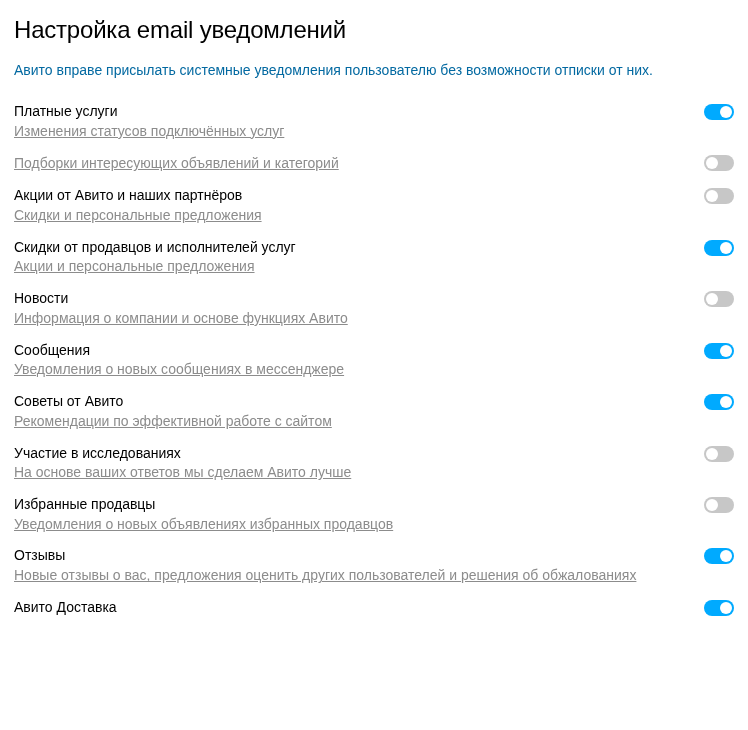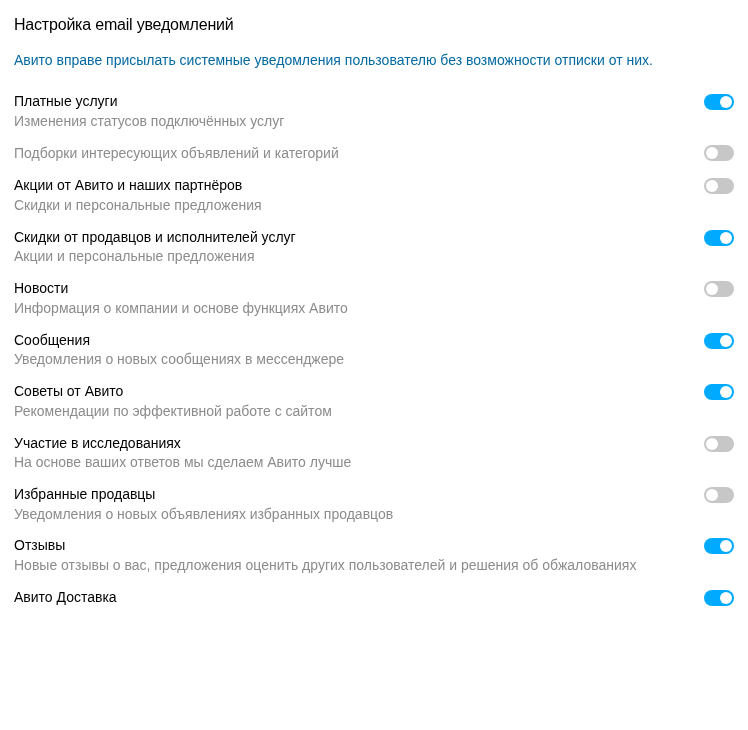--- a/index.html
+++ b/index.html
@@ -8,21 +8,21 @@
       box-sizing: border-box;
     }
     body {
       font-family: -apple-system, BlinkMacSystemFont, "Segoe UI", Helvetica, Arial, sans-serif;
       background: #fff;
       width: 748px;
       padding: 16px 14px;
       color: #000;
     }
     .page-title {
-      font-size: 16px;
+      font-size: 24px;
       font-weight: 400;
       color: #000;
       margin-bottom: 18px;
       letter-spacing: -0.2px;
     }
     .disclaimer {
       font-size: 14px;
       color: #0369a1;
       margin-bottom: 24px;
     }
@@ -43,20 +43,21 @@
     .setting-title {
       font-size: 14px;
       color: #000;
       line-height: 1.35;
     }
     .setting-desc {
       font-size: 14px;
       color: #8c8c8c;
       line-height: 1.4;
       margin-top: 1px;
+      text-decoration: underline;
     }
     .toggle {
       position: relative;
       width: 30px;
       height: 16px;
       border-radius: 8px;
       cursor: pointer;
       flex-shrink: 0;
       margin-top: 2px;
     }

